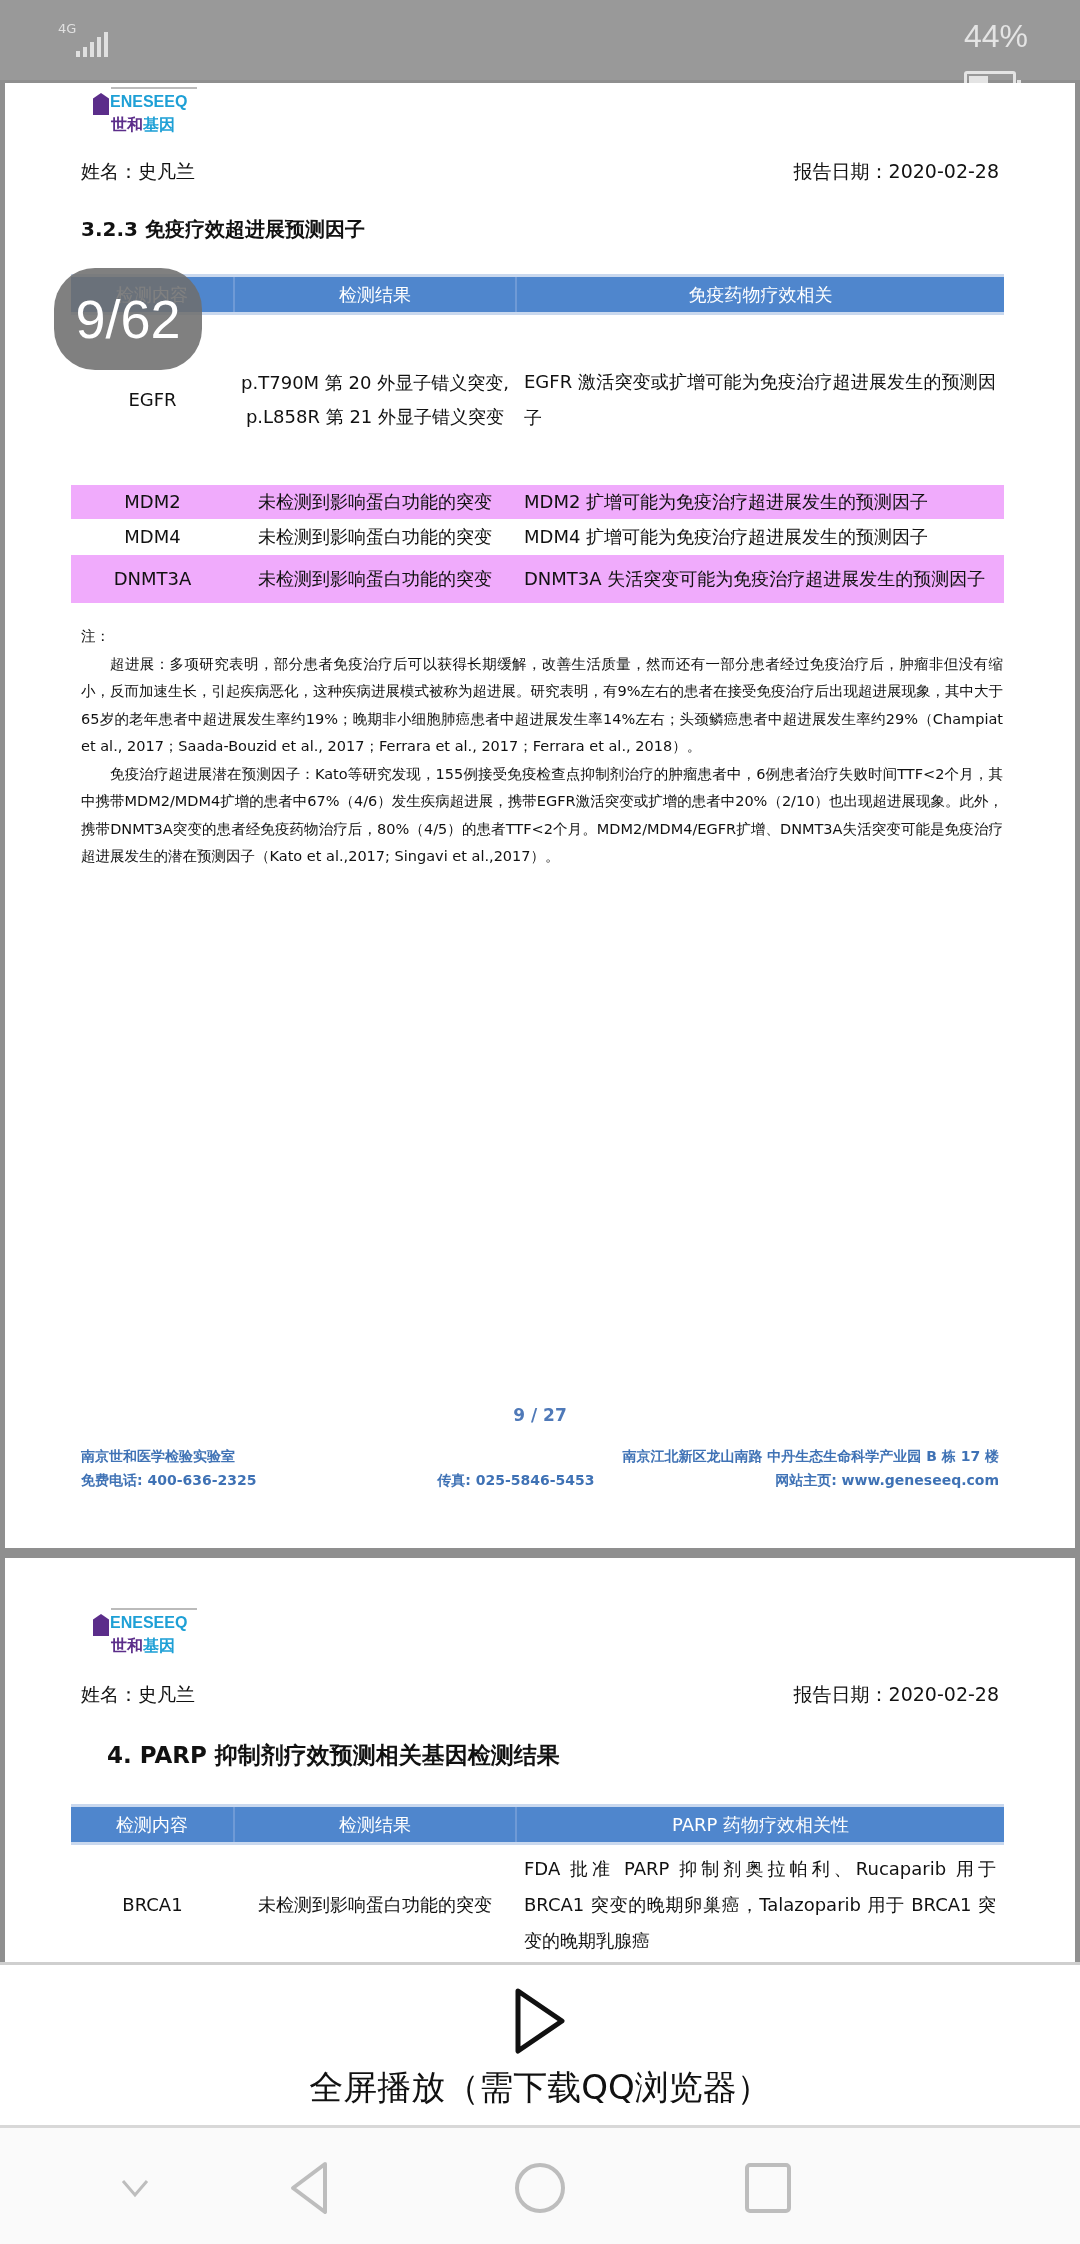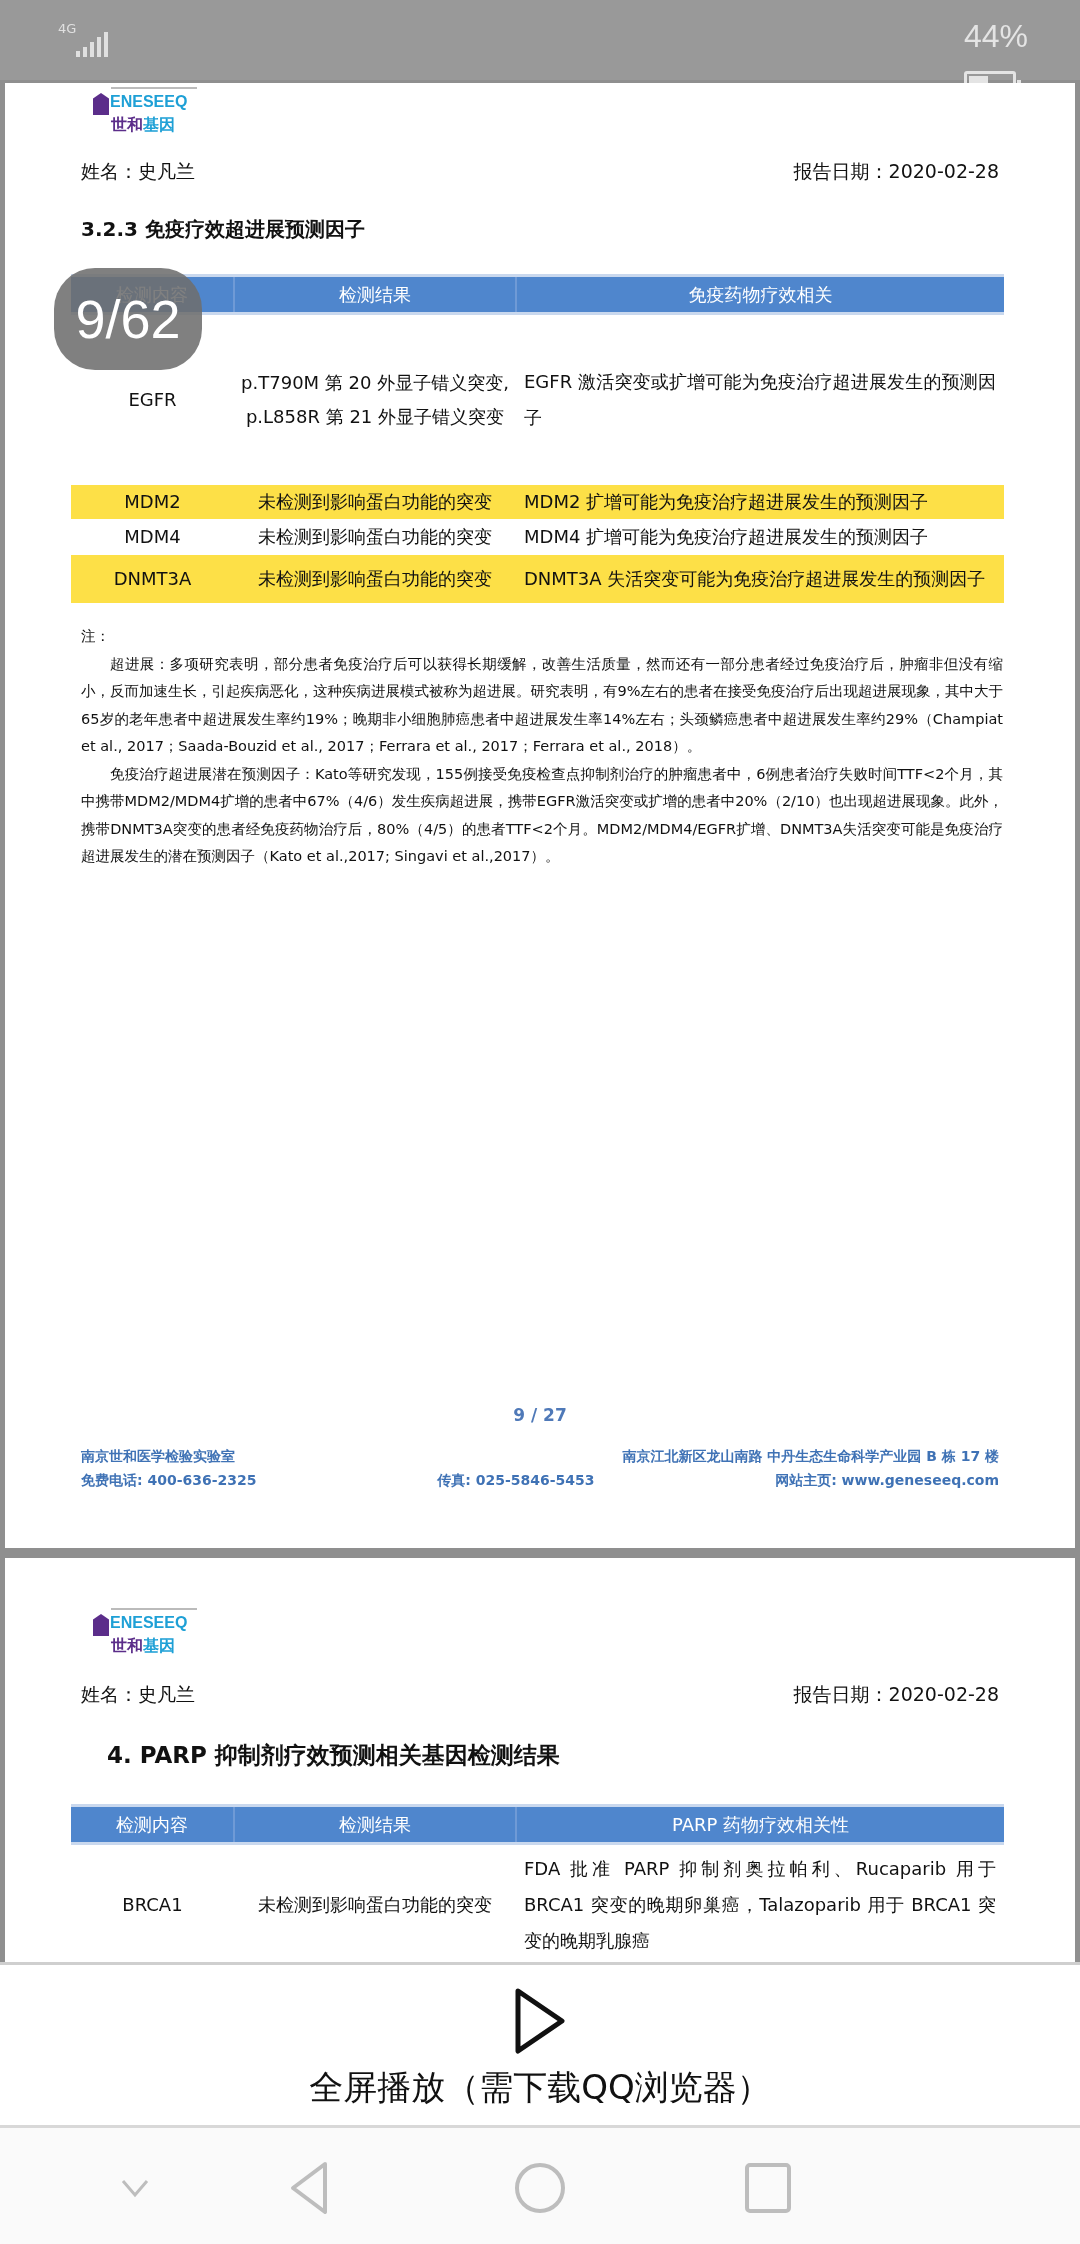--- a/index.html
+++ b/index.html
@@ -37,21 +37,21 @@
   .page1 .section-title { font-size: 20px; }
   .page2 .section-title { font-size: 23px; margin-left: 26px; }
 
   table.report { position: absolute; left: 66px; width: 933px; border-collapse: collapse; font-size: 18px; }
   table.report th { background: #4f86cd; color: #fff; font-weight: normal; height: 38px; text-align: center; border-top: 3px solid #c9d8ee; border-bottom: 3px solid #c9d8ee; }
   table.report th + th { border-left: 2px solid #6f9ad6; }
   table.report td { padding: 6px 4px; vertical-align: middle; line-height: 36px; }
   table.report td.c1 { width: 163px; text-align: center; }
   table.report td.c2 { width: 282px; text-align: center; }
   table.report td.c3 { text-align: justify; padding-left: 8px; padding-right: 8px; }
-  table.report tr.shade td { background: #fde047; }
+  table.report tr.shade td { background: #f0abfc; }
 
   .notes { position: absolute; left: 76px; width: 922px; font-size: 14.5px; line-height: 27.5px; color: #111; text-align: justify; }
   .notes p { text-indent: 2em; }
   .notes .note-head { text-indent: 0; }
 
   .page-num { position: absolute; left: 0; width: 1070px; text-align: center; font-size: 17px; color: #4f79b8; font-weight: bold; }
   .footer { position: absolute; left: 76px; right: 76px; font-size: 14px; color: #3f72b5; font-weight: bold; }
   .footer .row { display: flex; justify-content: space-between; height: 24px; align-items: center; }
 
   

